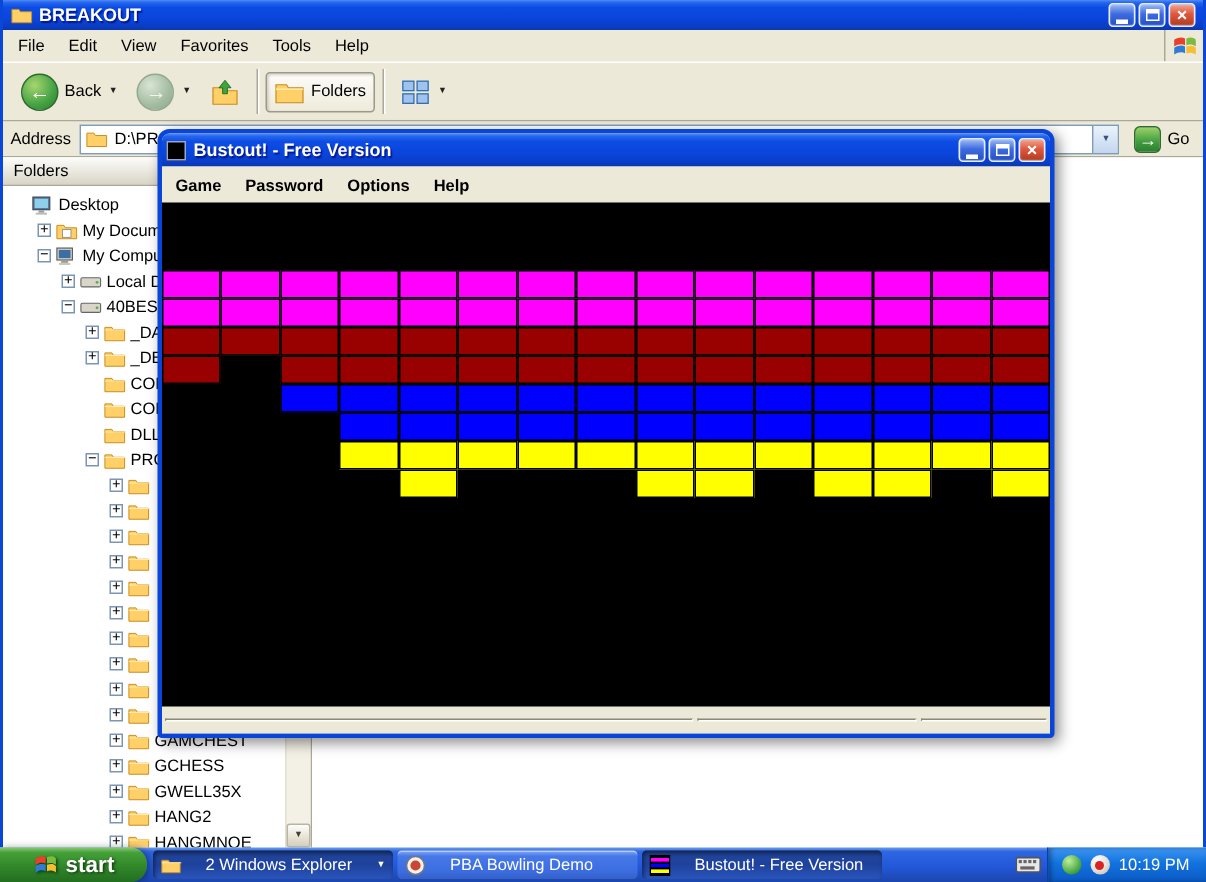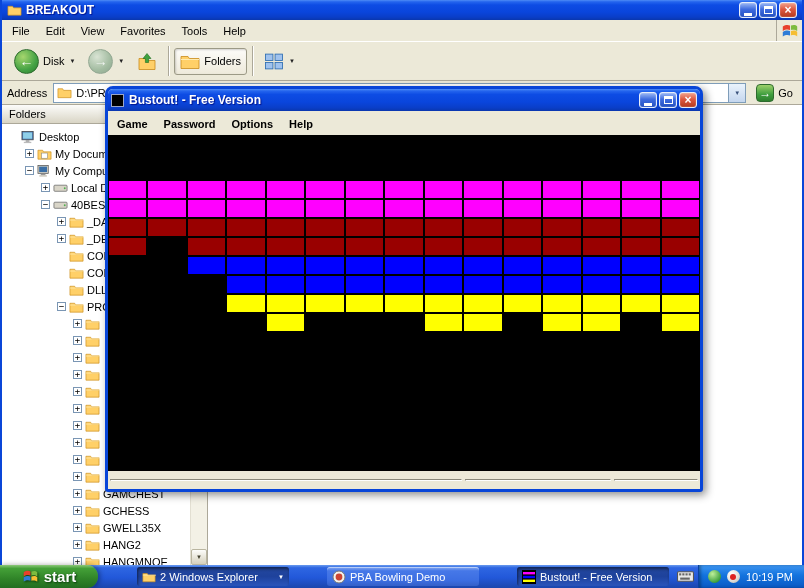--- a/index.html
+++ b/index.html
@@ -85,22 +85,22 @@
   .p3{width:84px;flex:none;}
 
   
   .taskbar{position:absolute;left:0;right:0;bottom:0;height:23px;z-index:20;display:flex;align-items:stretch;
            background:linear-gradient(180deg,#6A9BEE 0%,#2E66E2 12%,#2258D9 55%,#1C46AC 100%);}
   .start{width:98px;flex:none;display:flex;align-items:center;justify-content:center;gap:5px;color:#fff;font-weight:bold;font-size:15px;
          background:linear-gradient(180deg,#8CC878 0%,#44A038 15%,#308428 60%,#226E20 100%);border-radius:0 11px 11px 0;
          text-shadow:1px 1px 2px #0A3A0A;box-shadow:2px 0 5px rgba(0,0,0,.35);}
   .start svg{width:17px;height:17px;filter:drop-shadow(1px 1px 1px #0A3A0A);}
   .tasks{flex:1;display:flex;align-items:center;gap:3px;padding:0 4px;min-width:0;}
-  .taskbtn{height:19px;flex:0 1 160px;min-width:0;border-radius:3px;color:#fff;display:flex;align-items:center;gap:4px;padding:0 5px;
-           background:linear-gradient(180deg,#88ABF2 0%,#4678E8 20%,#3C6EE2 70%,#3560C8 100%);box-shadow:inset 0 1px 0 rgba(255,255,255,.45);margin-left:35px;}
+  .taskbtn{height:19px;flex:0 1 160px;min-width:0;border-radius:3px;color:#fff;display:flex;align-items:center;gap:16px;padding:0 5px;
+           background:linear-gradient(180deg,#88ABF2 0%,#4678E8 20%,#3C6EE2 70%,#3560C8 100%);box-shadow:inset 0 1px 0 rgba(255,255,255,.45);}
   .taskbtn.pressed{background:linear-gradient(180deg,#23479E 0%,#1E429C 50%,#2B55BC 100%);box-shadow:inset 1px 2px 3px rgba(0,0,0,.5);}
   .taskbtn .lbl{overflow:hidden;text-overflow:ellipsis;white-space:nowrap;}
   .taskbtn .tk-ic{flex:none;display:flex;}
   .tk-ic svg{width:14px;height:14px;}
   .grp-dd{margin-left:auto;font-size:6px;flex:none;}
   .kb{display:flex;align-items:center;padding:0 4px;flex:none;}
   .kb svg{width:17px;height:11px;}
   .tray{flex:none;display:flex;align-items:center;gap:6px;padding:0 11px 0 9px;color:#fff;
         background:linear-gradient(180deg,#3E96F2 0%,#1273DE 45%,#0B59C4 100%);border-left:1px solid #0941A0;box-shadow:inset 2px 0 3px rgba(0,0,0,.3);}
   .trayic{width:13px;height:13px;border-radius:50%;flex:none;}
@@ -147,21 +147,21 @@
           <path d="M11 4 C14 3,16.5 3.2,18 5 L18 10 C16 8.5,13 8.2,11 9 Z" fill="#7CBB3F"></path>
           <path d="M2 11 C5 9,8 9,10 10 L10 15 C8 14,5 14,2 16 Z" fill="#2E7CD6"></path>
           <path d="M11 10 C14 9,16.5 9.2,18 11 L18 16 C16 14.5,13 14.2,11 15 Z" fill="#F5BE33"></path>
         </svg>
       </span>
     </div>
 
     <div class="toolbar">
       <div class="tbtn">
         <span class="circle">←</span>
-        <span>Disk</span>
+        <span>Back</span>
         <span class="dd">▼</span>
       </div>
       <div class="tbtn">
         <span class="circle disabled">→</span>
         <span class="dd">▼</span>
       </div>
       <div class="tbtn">
         <span class="tico">
           <svg viewBox="0 0 20 18">
             <path d="M2 6h6l1.2 2H18v9H2z" fill="#FFD068" stroke="#C98C1C" stroke-width=".8"></path>

